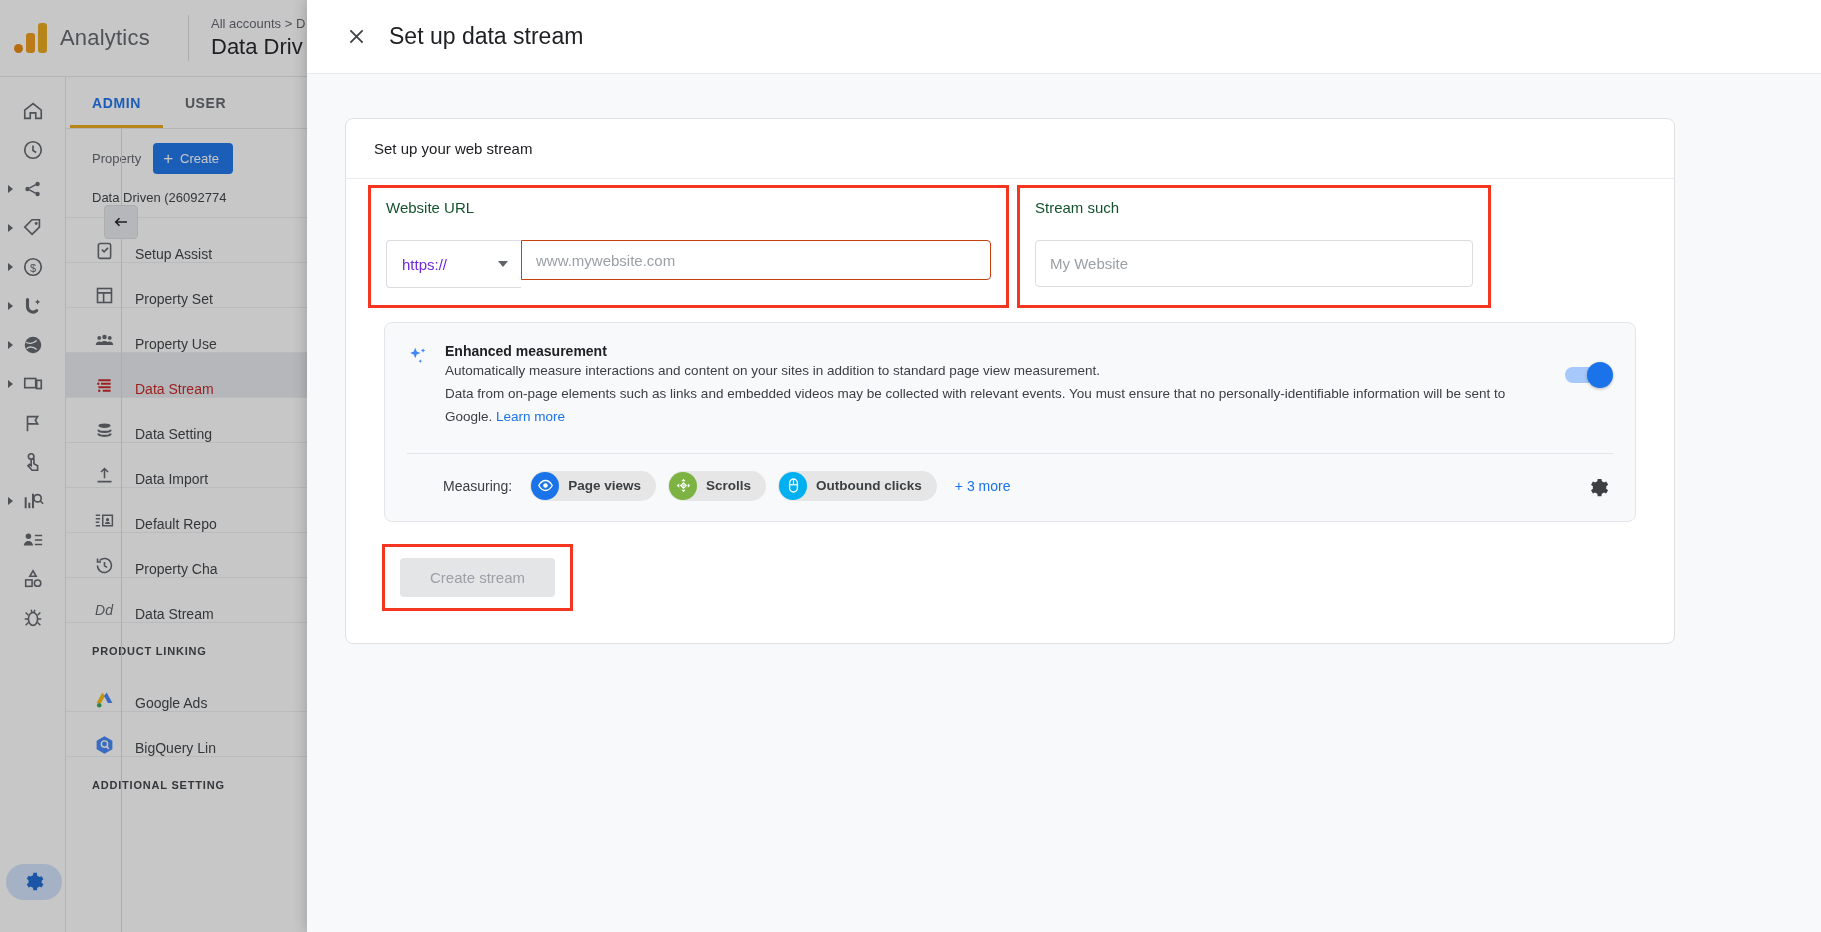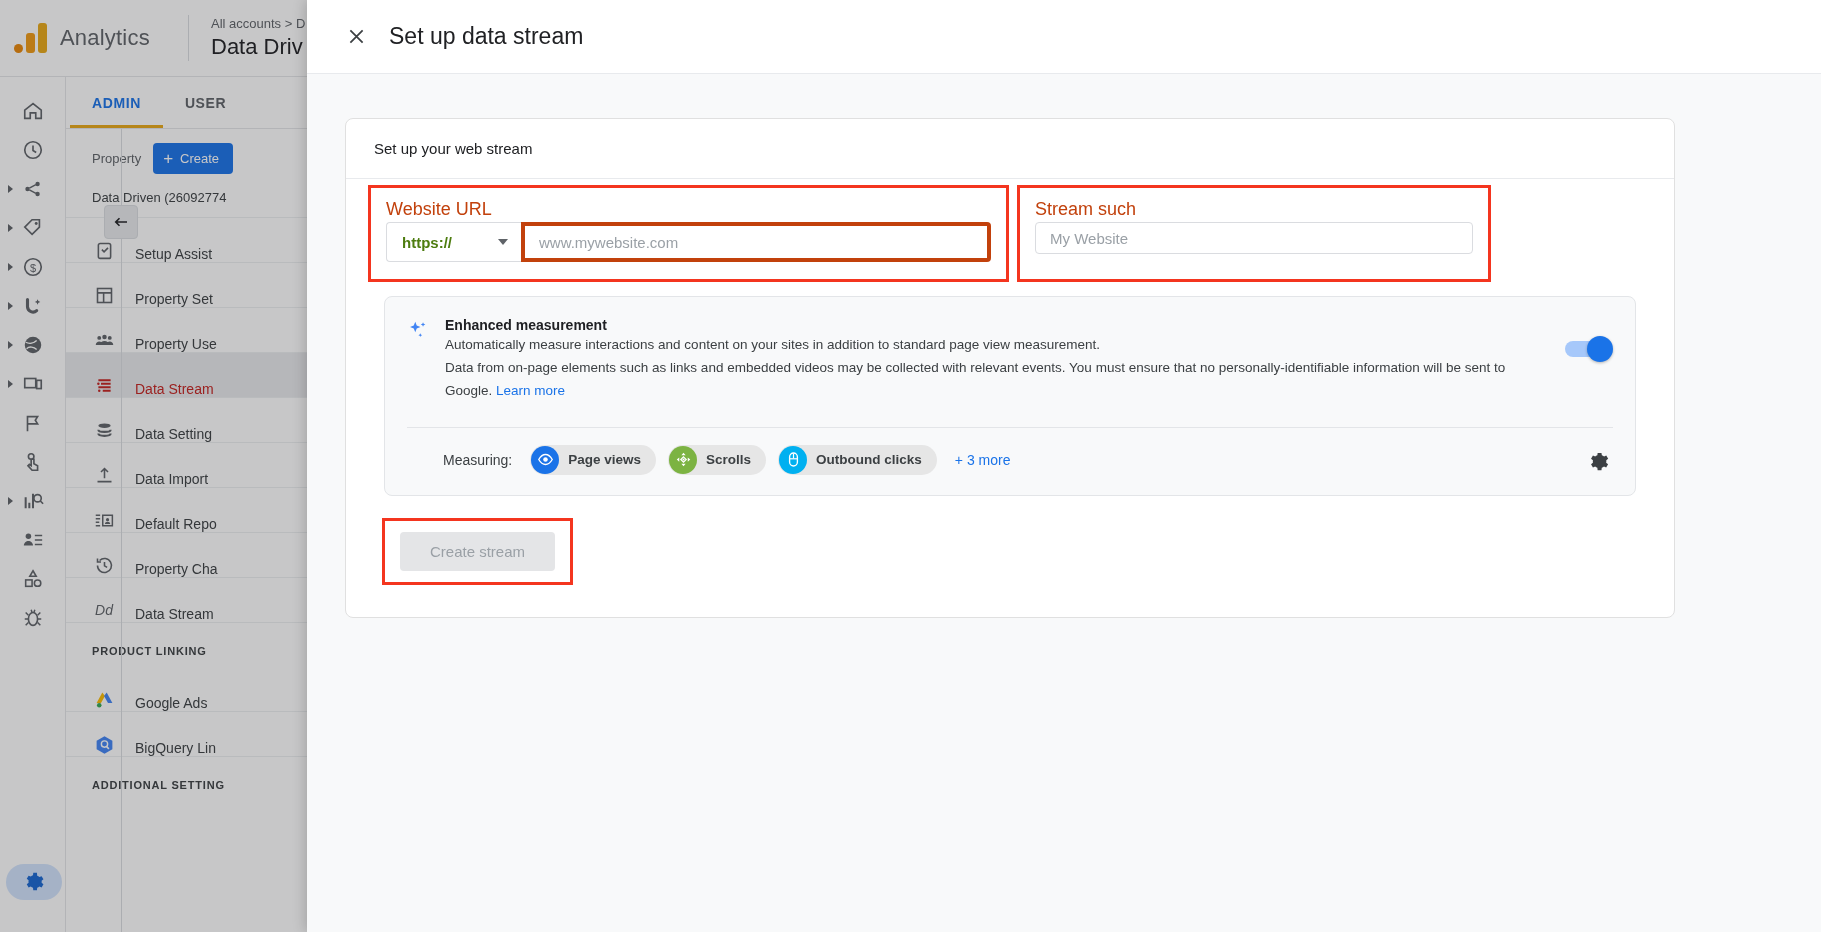--- a/index.html
+++ b/index.html
@@ -147,41 +147,41 @@
     border-bottom: 1px solid #e8eaed;
   }
   .card-body { padding: 8px 24px 24px 24px; }
 
   
   .fields-row { display: flex; gap: 12px; padding: 0; }
   .field-box { position: relative; padding: 12px 16px 18px 16px; }
   .field-box.hl { outline: 3px solid #f4351f; outline-offset: -1px; }
   .field-url  { width: 637px; }
   .field-name { width: 470px; }
-  .field-label { font-size: 18px; color: #c2410c; margin-bottom: 2px; }
+  .field-label { font-size: 15px; color: #14532d; margin-bottom: 24px; }
 
   .url-inputs { display: flex; }
   .url-scheme {
-    width: 135px; height: 40px; border: 1px solid #dadce0;
+    width: 135px; height: 48px; border: 1px solid #dadce0;
     border-radius: 4px 0 0 4px; border-right: none;
     display: flex; align-items: center; justify-content: space-between;
-    padding: 0 13px 0 15px; font-size: 15px; color: #4d7c0f;
-    background: #fff; cursor: pointer; font-weight: bold;
+    padding: 0 13px 0 15px; font-size: 15px; color: #6d28d9;
+    background: #fff; cursor: pointer;
   }
   .caret-dn {
     width: 0; height: 0; border-left: 5px solid transparent;
     border-right: 5px solid transparent; border-top: 6px solid #5f6368;
   }
   .url-input {
-    flex: 1; height: 40px; border: 4px solid #c2410c; border-radius: 0 4px 4px 0;
+    flex: 1; height: 40px; border: 1px solid #c2410c; border-radius: 0 4px 4px 0;
     padding: 0 14px; font-size: 15px; font-family: inherit; color: #202124;
     outline: none; background: #fff;
   }
   .name-input {
-    width: 100%; height: 32px; border: 1px solid #dadce0; border-radius: 4px;
+    width: 100%; height: 47px; border: 1px solid #dadce0; border-radius: 4px;
     padding: 0 14px; font-size: 15px; font-family: inherit; color: #202124;
     outline: none; background: #fff;
   }
   .url-input::placeholder, .name-input::placeholder { color: #9aa0a6; }
 
   
   .em-panel {
     margin: 16px 14px 0 14px; background: #f8f9fa;
     border: 1px solid #e3e5e8; border-radius: 8px; position: relative;
   }

